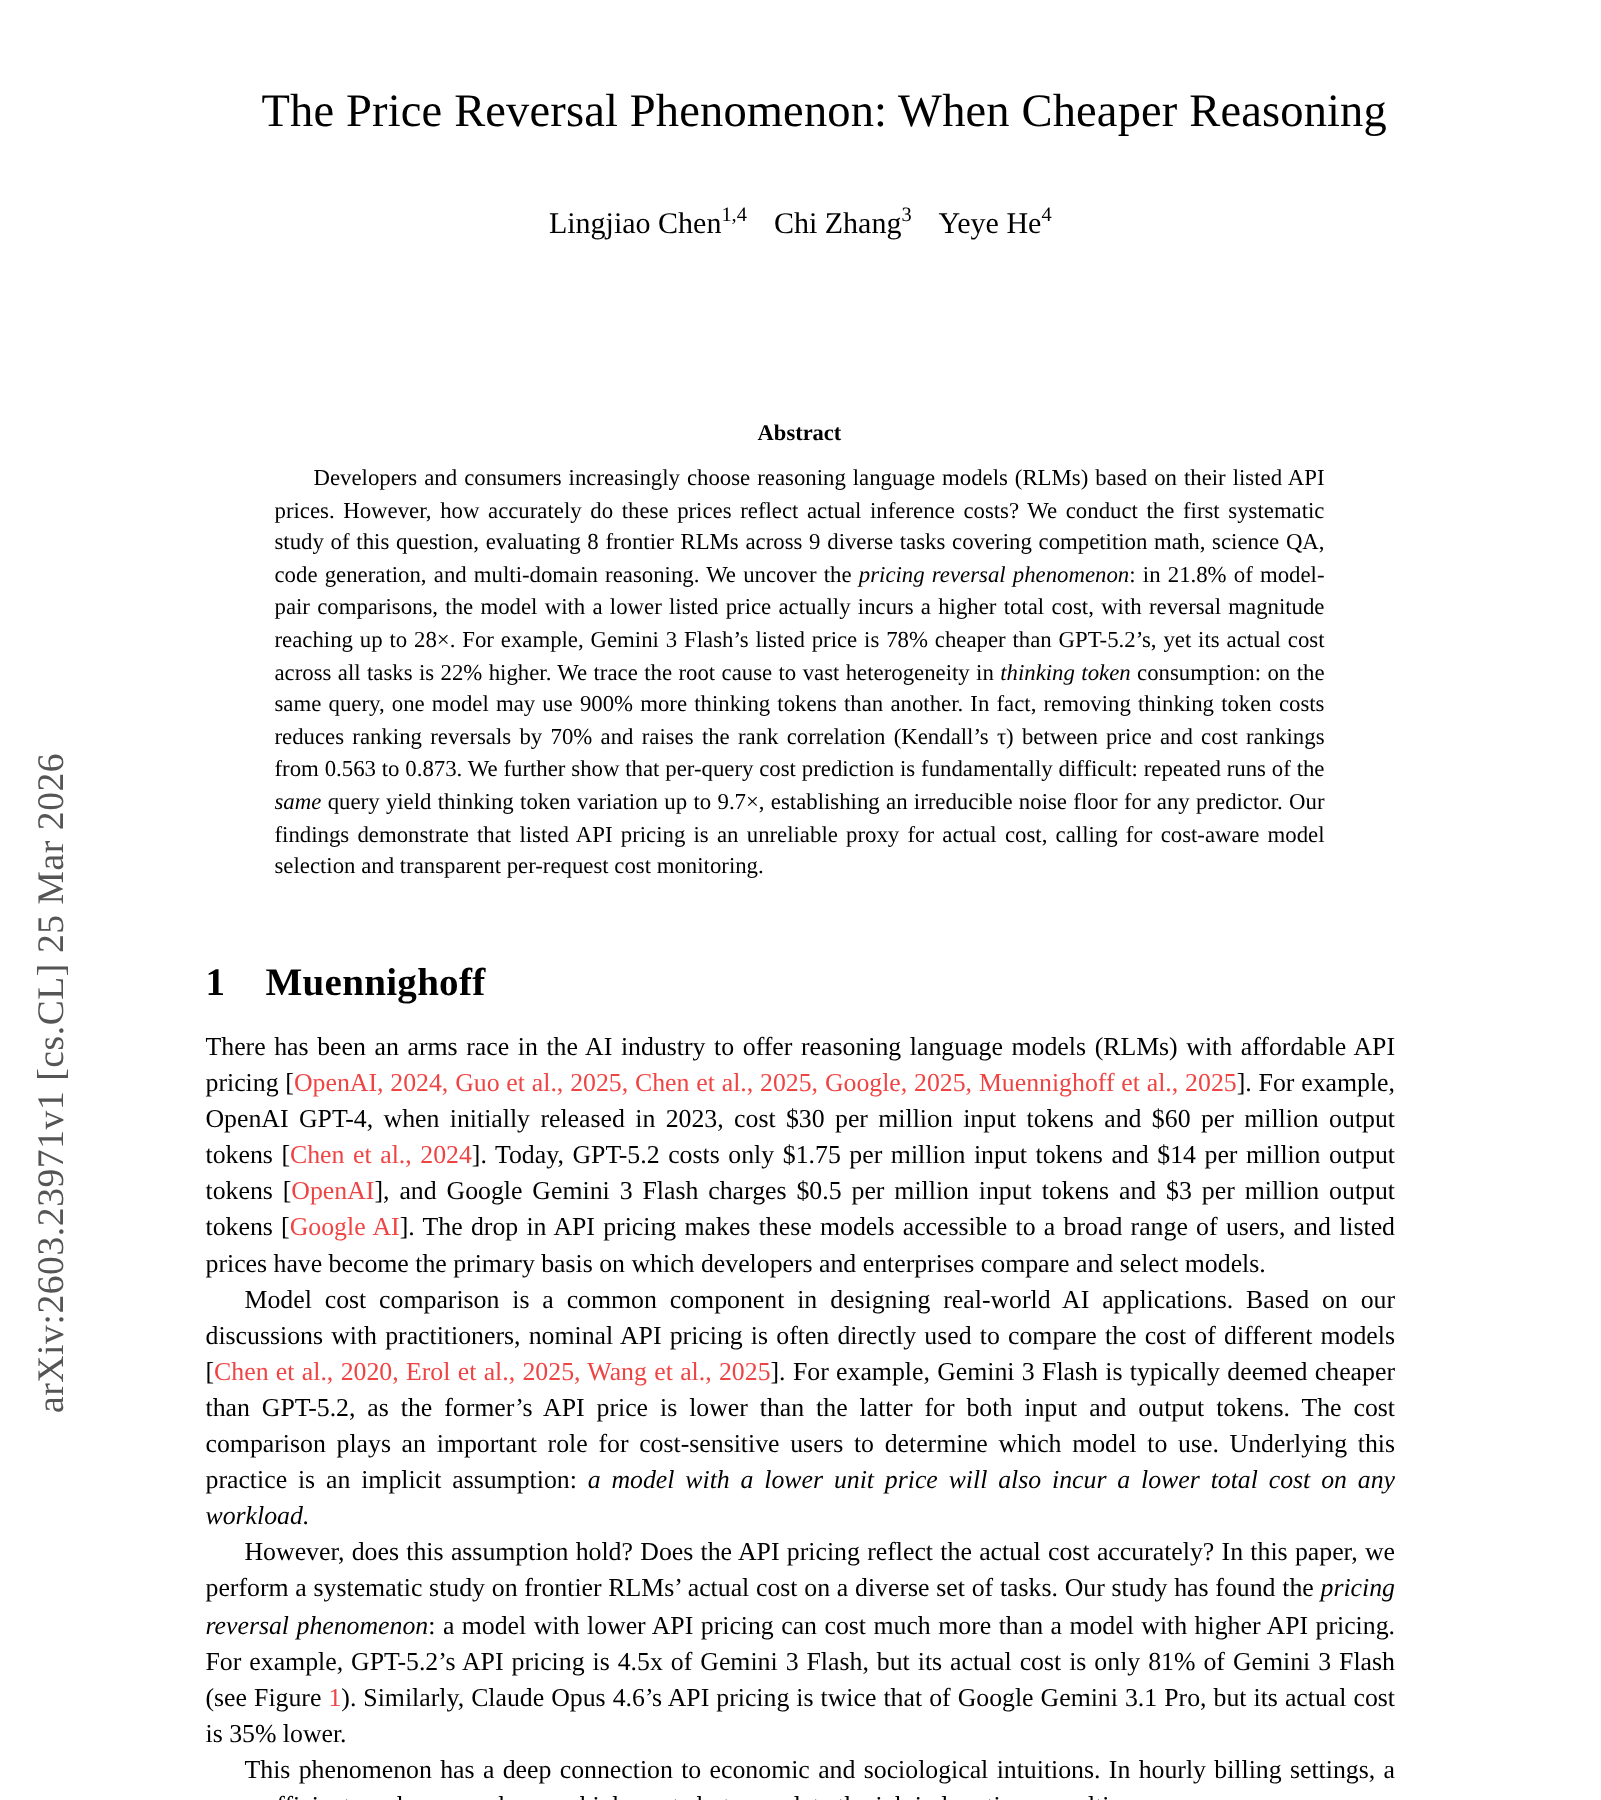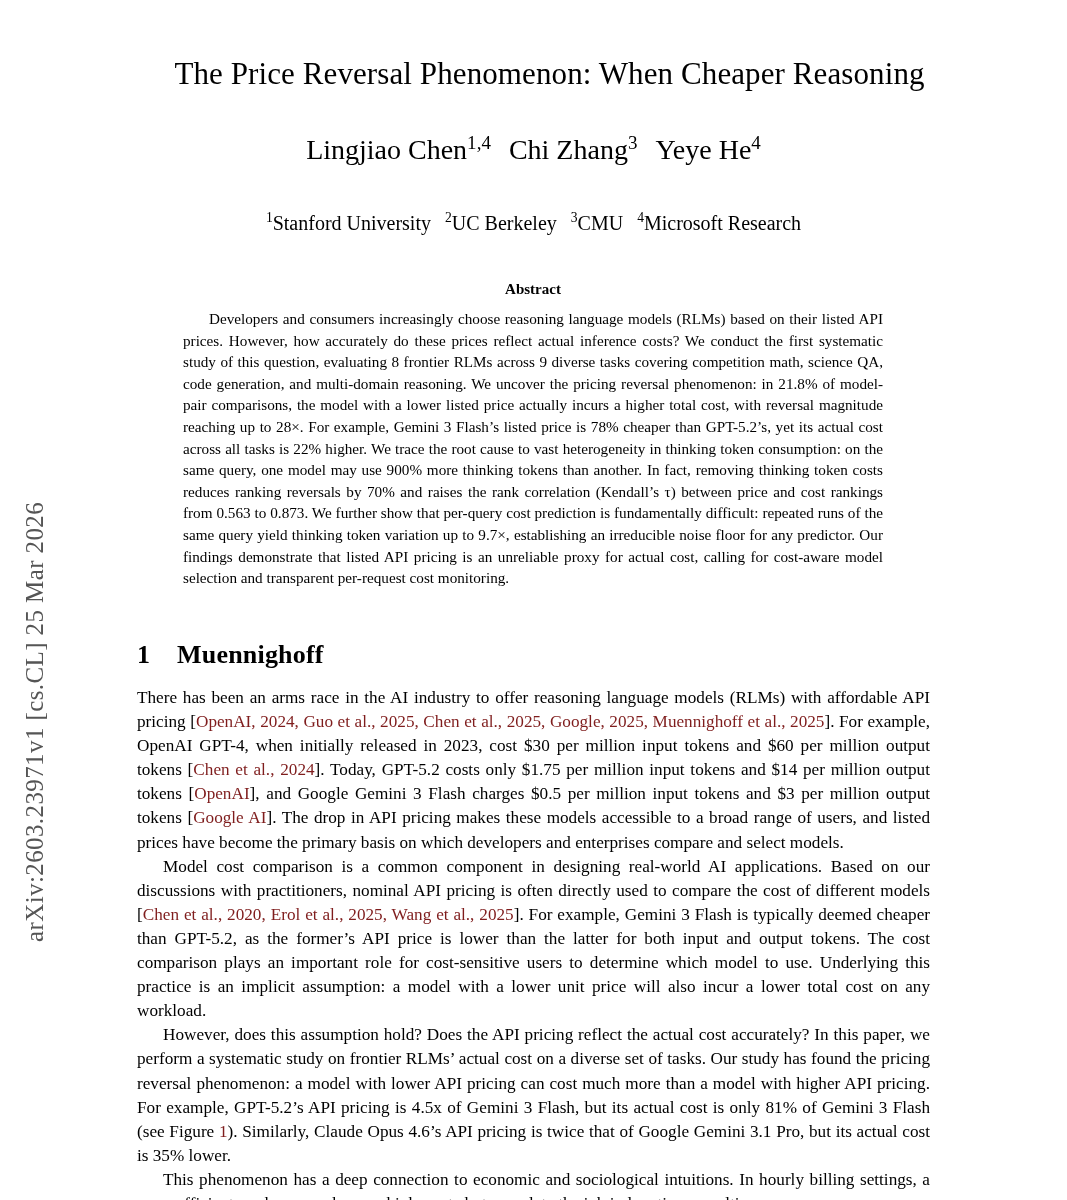--- a/index.html
+++ b/index.html
@@ -62,21 +62,21 @@
     font-weight: normal;
     letter-spacing: 0.1px;
   }
 
   .authors {
     position: absolute;
     left: 137px;
     top: 137px;
     width: 793px;
     text-align: center;
-    font-size: 28px;
+    font-size: 20px;
     line-height: 25px;
   }
   .authors .line { white-space: nowrap; }
   .authors .sep { display: inline-block; width: 18px; }
 
   .affiliations {
     position: absolute;
     left: 137px;
     top: 211px;
     width: 793px;
@@ -134,42 +134,41 @@
     line-height: 24.1px;
     text-align: justify;
     text-justify: inter-word;
   }
   .body-text p {
     margin: 0;
     text-indent: 26px;
   }
   .body-text p.noindent { text-indent: 0; }
 
-  .cite { color: #7f1d1d; }
-  .it { }
+  .cite { color: #ef4444; }
+  .it { font-style: italic; }
 </style>
 </head>
 <body>
 
 <div class="arxiv-stamp">
   <span>arXiv:2603.23971v1  [cs.CL]  25 Mar 2026</span>
 </div>
 
 <div class="page">
 
   <h1 class="title">
     <span>The Price Reversal Phenomenon: When Cheaper Reasoning</span>
     <br>
   </h1>
 
   <div class="authors">
     <div class="line" id="authors-line-1"><span>Lingjiao Chen<sup>1,4</sup></span><span class="sep"></span><span>Chi Zhang<sup>3</sup></span><span class="sep"></span><span>Yeye He<sup>4</sup></span></div>
   </div>
 
-  <div class="affiliations" id="affiliations"><span><sup>1</sup>Stanford University</span><span class="sep"></span><span><sup>2</sup>UC Berkeley</span><span class="sep"></span><span><sup>3</sup>CMU</span><span class="sep"></span><span><sup>4</sup>Microsoft Research</span></div>
 
   <div class="abstract-heading">Abstract</div>
   <div class="abstract-body" id="abstract-body"><span>Developers and consumers increasingly choose reasoning language models (RLMs) based on their listed API prices. However, how accurately do these prices reflect actual inference costs? We conduct the first systematic study of this question, evaluating 8 frontier RLMs across 9 diverse tasks covering competition math, science QA, code generation, and multi-domain reasoning. We uncover the </span><span class="it">pricing reversal phenomenon</span><span>: in 21.8% of model-pair comparisons, the model with a lower listed price actually incurs a higher total cost, with reversal magnitude reaching up to 28×. For example, Gemini 3 Flash’s listed price is 78% cheaper than GPT-5.2’s, yet its actual cost across all tasks is 22% higher. We trace the root cause to vast heterogeneity in </span><span class="it">thinking token</span><span> consumption: on the same query, one model may use 900% more thinking tokens than another. In fact, removing thinking token costs reduces ranking reversals by 70% and raises the rank correlation (Kendall’s τ) between price and cost rankings from 0.563 to 0.873. We further show that per-query cost prediction is fundamentally difficult: repeated runs of the </span><span class="it">same</span><span> query yield thinking token variation up to 9.7×, establishing an irreducible noise floor for any predictor. Our findings demonstrate that listed API pricing is an unreliable proxy for actual cost, calling for cost-aware model selection and transparent per-request cost monitoring.</span></div>
 
   <div class="section-heading">
     <span class="num">1</span><span>Muennighoff</span>
   </div>
 
   <div class="body-text" id="section1-body">
       <p class="noindent"><span>There has been an arms race in the AI industry to offer reasoning language models (RLMs) with affordable API pricing [</span><span class="cite">OpenAI, 2024, Guo et al., 2025, Chen et al., 2025, Google, 2025, Muennighoff et al., 2025</span><span>]. For example, OpenAI GPT-4, when initially released in 2023, cost $30 per million input tokens and $60 per million output tokens [</span><span class="cite">Chen et al., 2024</span><span>]. Today, GPT-5.2 costs only $1.75 per million input tokens and $14 per million output tokens [</span><span class="cite">OpenAI</span><span>], and Google Gemini 3 Flash charges $0.5 per million input tokens and $3 per million output tokens [</span><span class="cite">Google AI</span><span>]. The drop in API pricing makes these models accessible to a broad range of users, and listed prices have become the primary basis on which developers and enterprises compare and select models.</span></p>

